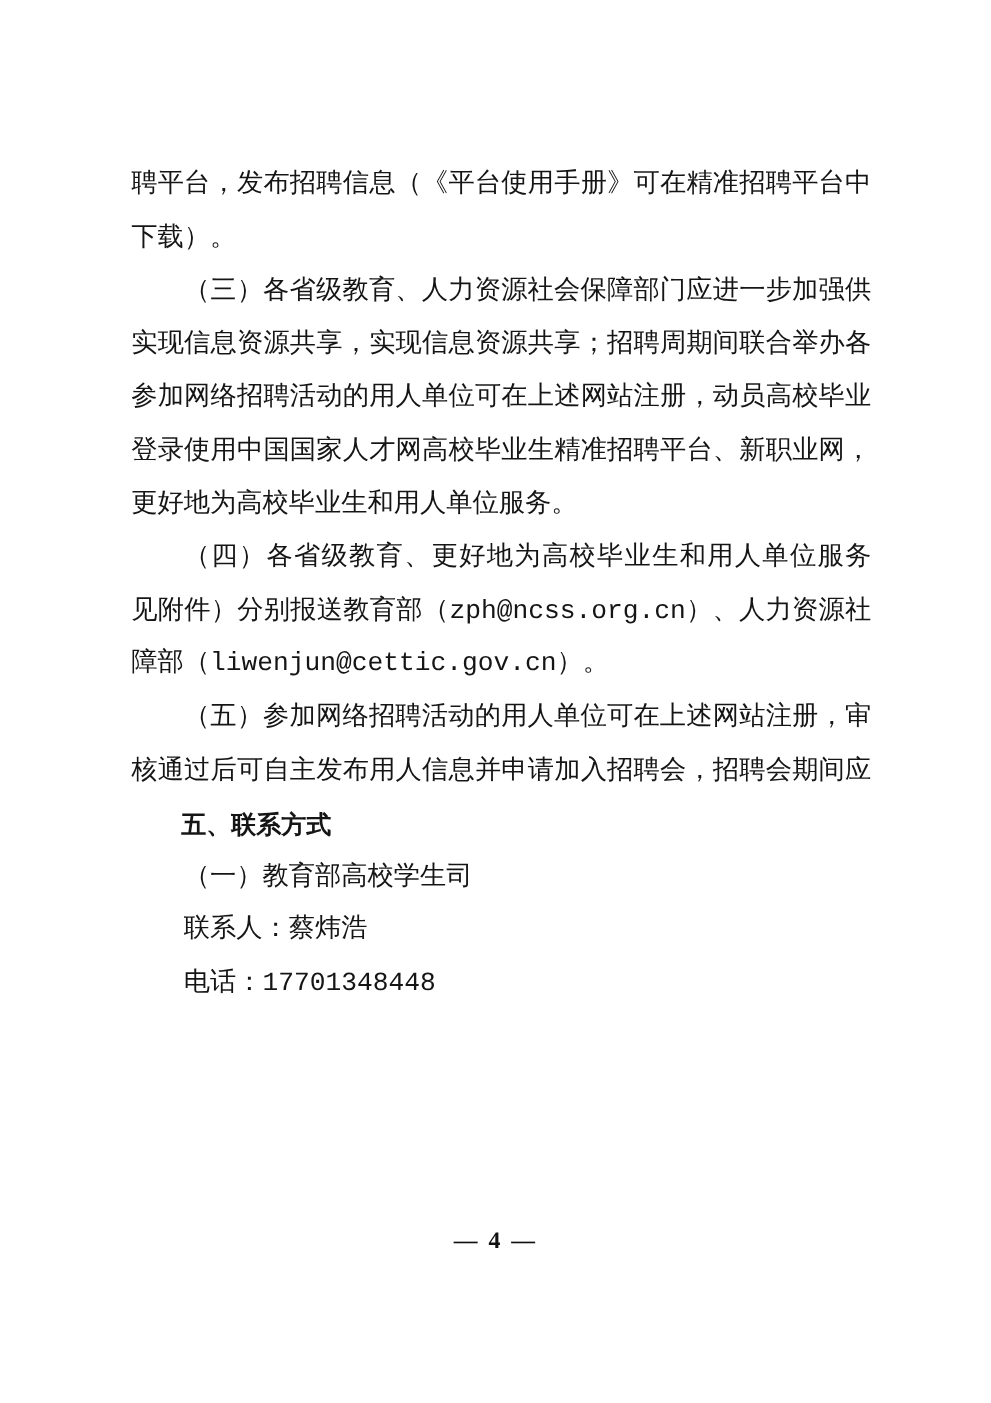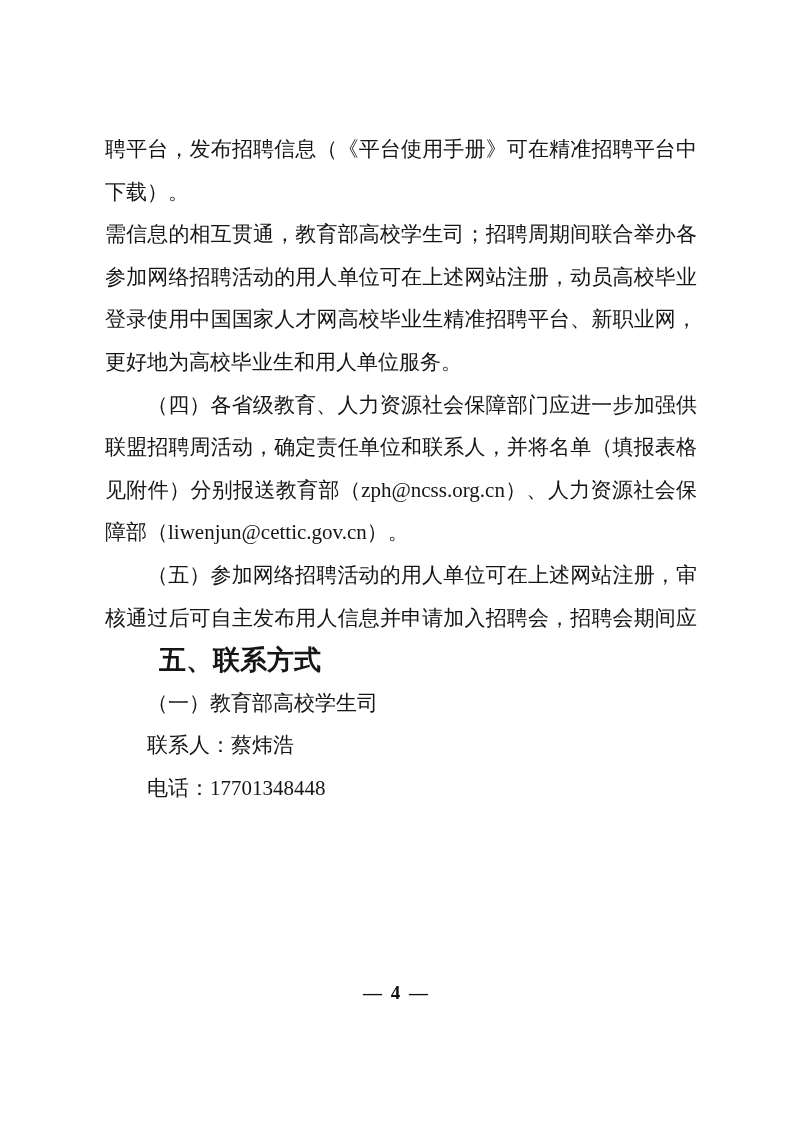--- a/index.html
+++ b/index.html
@@ -25,32 +25,33 @@
   }
   .line {
     font-size: 21px;
     line-height: 42.6px;
     height: 42.6px;
     overflow: hidden;
     text-align: justify;
     text-align-last: left;
     white-space: normal;
     letter-spacing: 0;
+    font-family: Liberation Mono, monospace;
   }
   .line.just {
     text-align-last: justify;
     text-justify: inter-ideograph;
   }
   .line.indent {
     text-indent: 2em;
   }
   .para.heading .line {
     font-family: "Liberation Sans", "DejaVu Sans", sans-serif;
     font-weight: 700;
-    font-size: 27px;
+    font-size: 20px;
   }
   .footer {
     position: absolute;
     top: 982px;
     left: 0;
     width: 100%;
     text-align: center;
   }
   .footer .page-number {
     font-size: 19px;
@@ -65,29 +66,29 @@
 <div class="page">
 
   <div class="content">
 
     <div class="para">
       <div class="line just">聘平台，发布招聘信息（《平台使用手册》可在精准招聘平台中</div>
       <div class="line">下载）。</div>
     </div>
 
     <div class="para">
-      <div class="line just">需信息的相互贯通，教育部高校学生司；招聘周期间联合举办各</div>
+      <div class="line just indent">（三）各省级教育、人力资源社会保障部门应进一步加强供</div>
+      <div class="line just">实现信息资源共享，实现信息资源共享；招聘周期间联合举办各</div>
       <div class="line just">参加网络招聘活动的用人单位可在上述网站注册，动员高校毕业生</div>
       <div class="line just">登录使用中国国家人才网高校毕业生精准招聘平台、新职业网，</div>
       <div class="line">更好地为高校毕业生和用人单位服务。</div>
     </div>
 
     <div class="para">
-      <div class="line just indent">（四）各省级教育、人力资源社会保障部门应进一步加强供</div>
-      <div class="line just">联盟招聘周活动，确定责任单位和联系人，并将名单（填报表格</div>
+      <div class="line just indent">（四）各省级教育、更好地为高校毕业生和用人单位服务</div>
       <div class="line just">见附件）分别报送教育部（zph@ncss.org.cn）、人力资源社会保</div>
       <div class="line">障部（liwenjun@cettic.gov.cn）。</div>
     </div>
 
     <div class="para">
       <div class="line just indent">（五）参加网络招聘活动的用人单位可在上述网站注册，审</div>
       <div class="line just">核通过后可自主发布用人信息并申请加入招聘会，招聘会期间应</div>
     </div>
 
     <div class="para heading">

